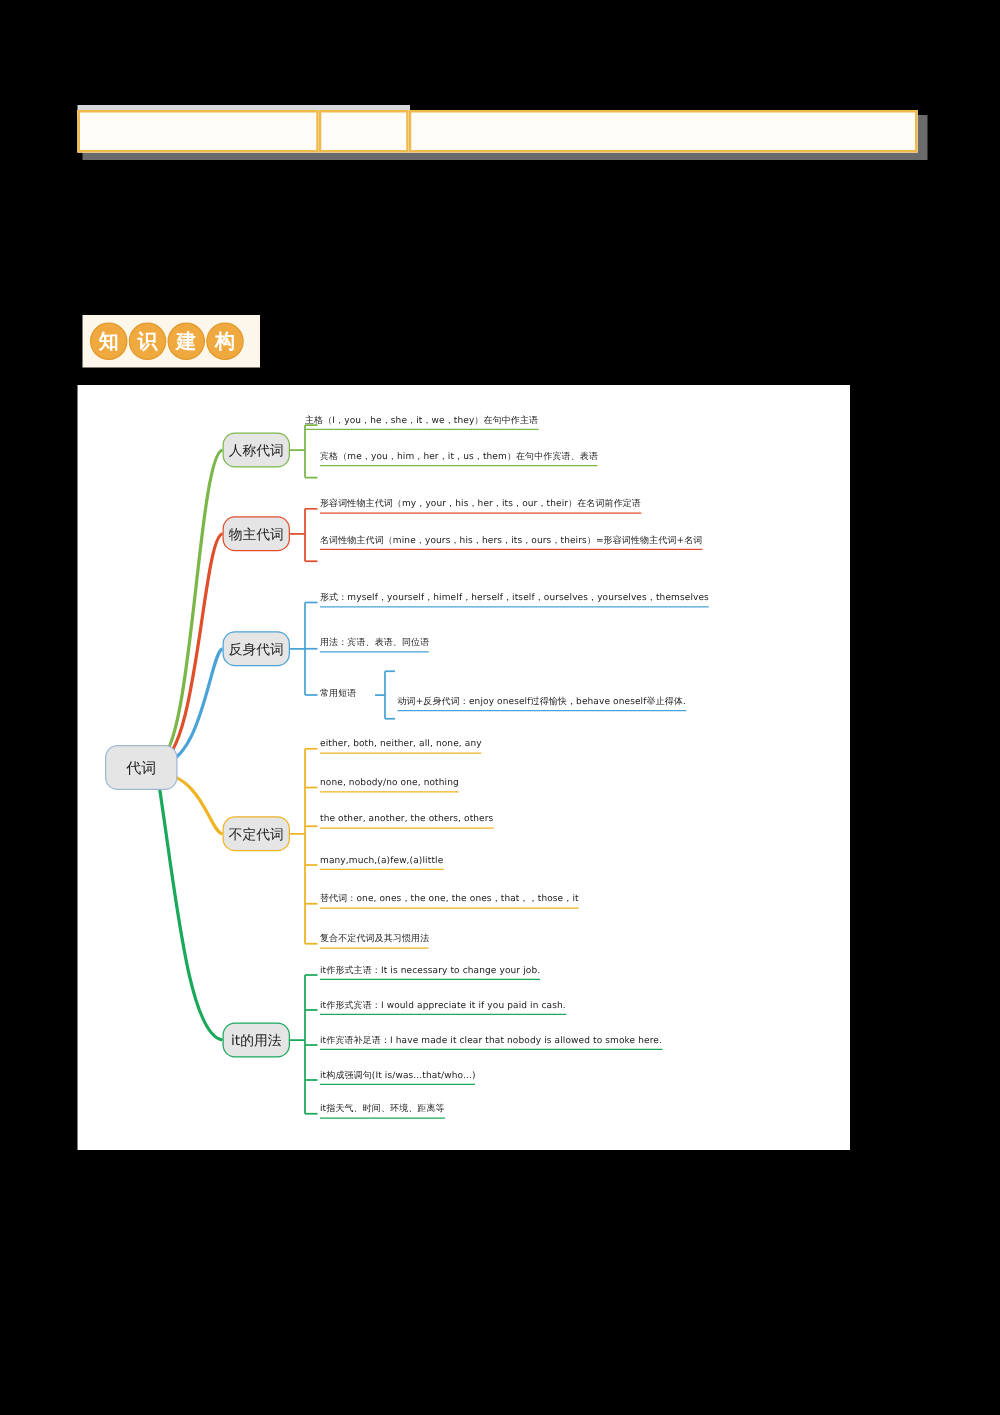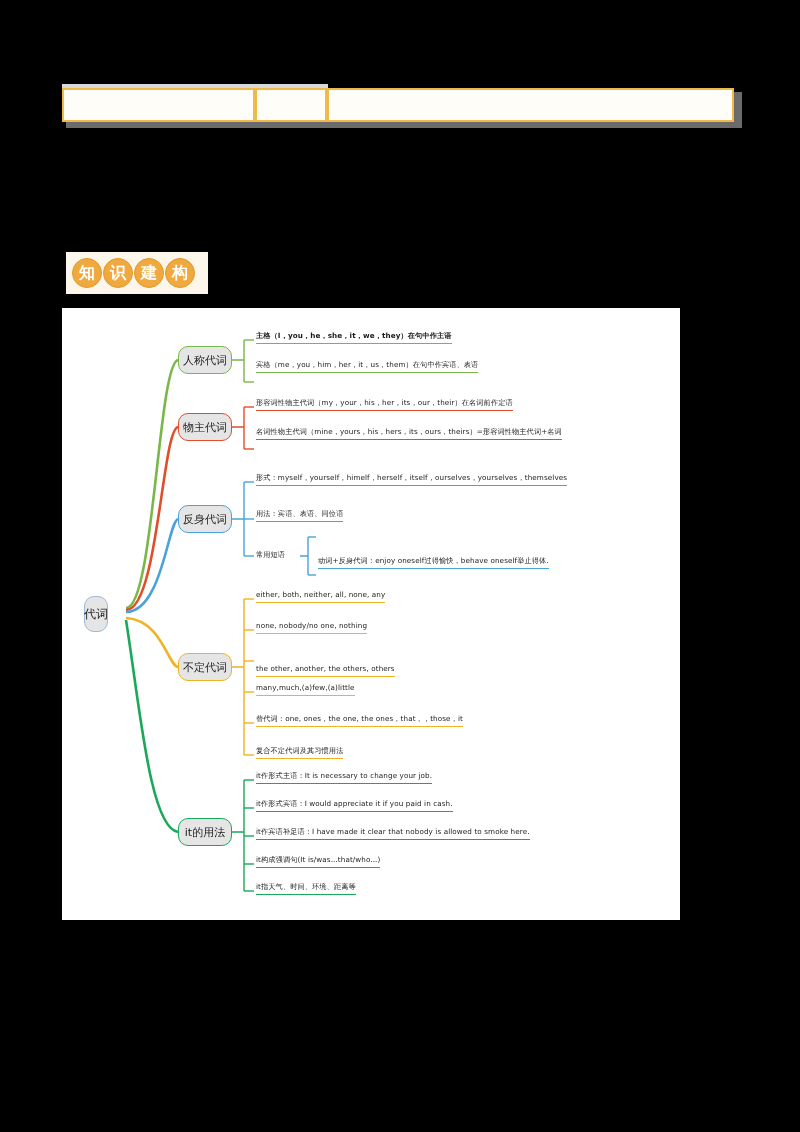--- a/index.html
+++ b/index.html
@@ -125,21 +125,21 @@
     display: flex;
     align-items: center;
     justify-content: center;
     font-size: 11px;
     color: #222;
     white-space: nowrap;
     z-index: 4;
   }
   #node-root {
     left: 22px; top: 288px;
-    width: 24px; height: 36px;
+    width: 58px; height: 36px;
     border-color: #9fb8d6;
     font-size: 12px;
   }
   .branch-node {
     width: 54px; height: 28px;
     font-size: 11px;
   }
   #node-b1 { left: 116px; top: 38px;  border-color: #7ab648; }
   #node-b2 { left: 116px; top: 105px; border-color: #e04e2a; }
   #node-b3 { left: 116px; top: 197px; border-color: #4aa3d8; }
@@ -230,34 +230,34 @@
     </svg>
 
     <div class="node" id="node-root">代词</div>
 
     <div class="node branch-node" id="node-b1">人称代词</div>
     <div class="node branch-node" id="node-b2">物主代词</div>
     <div class="node branch-node" id="node-b3">反身代词</div>
     <div class="node branch-node" id="node-b4">不定代词</div>
     <div class="node branch-node" id="node-b5">it的用法</div>
 
-    <div class="leaf green" style="left:194px; top:22px;font-weight:bold;">主格（I，you，he，she，it，we，they）在句中作主语</div>
+    <div class="leaf green" style="left:182px; top:22px;">主格（I，you，he，she，it，we，they）在句中作主语</div>
     <div class="leaf green" style="left:194px; top:51px;text-align:center;">宾格（me，you，him，her，it，us，them）在句中作宾语、表语</div>
 
     <div class="leaf red" style="left:194px; top:89px;">形容词性物主代词（my，your，his，her，its，our，their）在名词前作定语</div>
     <div class="leaf blue" style="left:194px; top:164px;">形式：myself，yourself，himelf，herself，itself，ourselves，yourselves，themselves</div>
 
     <div class="leaf red" style="left:194px; top:118px;">名词性物主代词（mine，yours，his，hers，its，ours，theirs）=形容词性物主代词+名词</div>
     <div class="leaf blue" style="left:194px; top:200px;">用法：宾语、表语、同位语</div>
     <div class="leaf plain" style="left:194px; top:241px;">常用短语</div>
     <div class="leaf blue" style="left:256px; top:247px;">动词+反身代词：enjoy oneself过得愉快，behave oneself举止得体.</div>
 
     <div class="leaf yellow" style="left:194px; top:281px;">either, both, neither, all, none, any</div>
     <div class="leaf yellow" style="left:194px; top:312px;">none, nobody/no one, nothing</div>
-    <div class="leaf yellow" style="left:194px; top:355px;">the other, another, the others, others</div>
+    <div class="leaf yellow" style="left:194px; top:341px;">the other, another, the others, others</div>
     <div class="leaf yellow" style="left:194px; top:374px;">many,much,(a)few,(a)little</div>
     <div class="leaf yellow" style="left:194px; top:405px;">替代词：one, ones，the one, the ones，that，，those，it</div>
     <div class="leaf yellow" style="left:194px; top:437px;">复合不定代词及其习惯用法</div>
 
     <div class="leaf dgreen" style="left:194px; top:462px;">it作形式主语：It is necessary to change your job.</div>
     <div class="leaf dgreen" style="left:194px; top:490px;">it作形式宾语：I would appreciate it if you paid in cash.</div>
     <div class="leaf dgreen" style="left:194px; top:518px;">it作宾语补足语：I have made it clear that nobody is allowed to smoke here.</div>
     <div class="leaf dgreen" style="left:194px; top:546px;">it构成强调句(It is/was...that/who...)</div>
     <div class="leaf dgreen" style="left:194px; top:573px;">it指天气、时间、环境、距离等</div>
 

